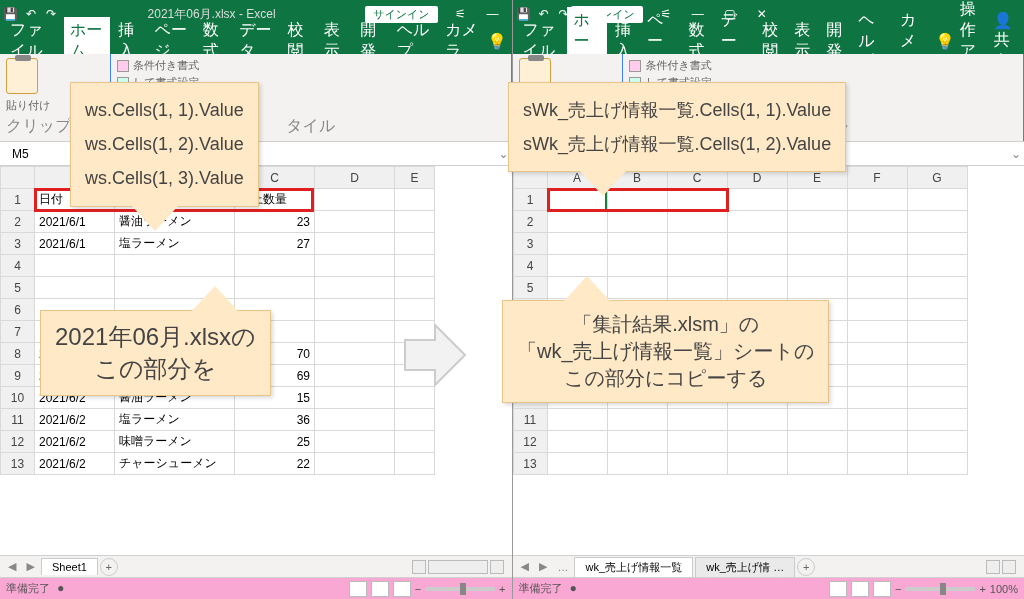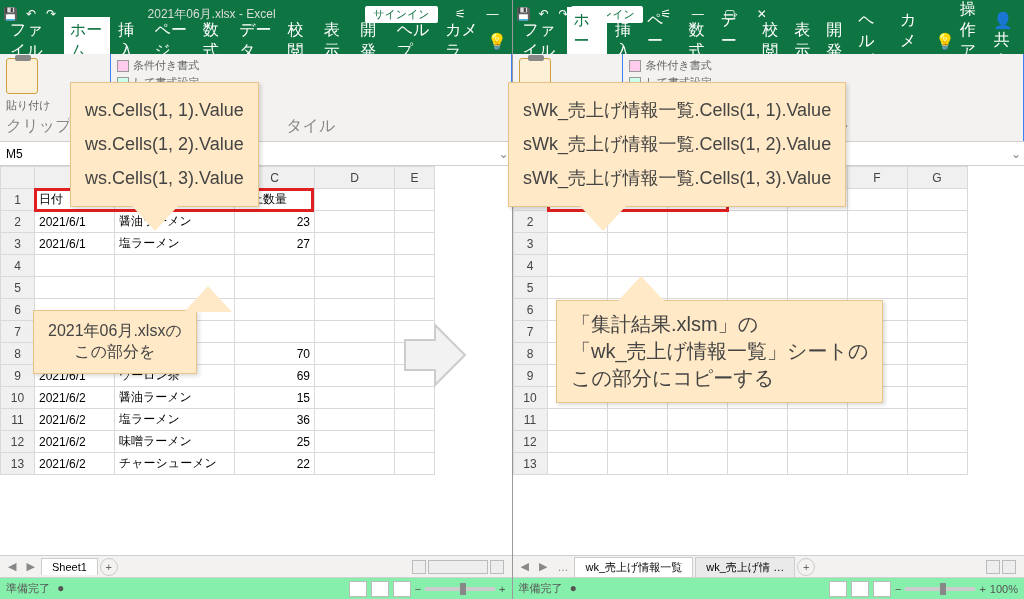--- a/index.html
+++ b/index.html
@@ -24,21 +24,21 @@
 .ribbon { background: #f3f2f1; height: 88px; border-bottom: 1px solid #d0d0d0; display: flex; font-size: 11px; }
 .rgroup { border-right: 1px solid #3b82f6; padding: 4px 6px; display: flex; flex-direction: column; justify-content: space-between; color: #666; }
 .rlabel { font-size: 16px; text-align: center; color: #888; }
 .paste-ico { width: 32px; height: 36px; background: #fdf0d6; border: 1px solid #d0a040; border-radius: 3px; position: relative; }
 .paste-ico::before { content: ""; position: absolute; top: -4px; left: 8px; width: 16px; height: 6px; background: #888; border-radius: 2px; }
 .rcol { display: flex; flex-direction: column; gap: 2px; }
 .ritem { display: flex; align-items: center; gap: 4px; }
 .swatch { width: 12px; height: 12px; border: 1px solid #999; }
 
 .namebox-row { display: flex; height: 24px; border-bottom: 1px solid #d0d0d0; align-items: center; background: #fff; font-size: 12px; }
-.namebox { width: 90px; border-right: 1px solid #d0d0d0; padding: 0 6px; height: 100%; display: flex; align-items: center; }
+.namebox { width: 90px; border-right: 1px solid #d0d0d0; padding: 0 0; height: 100%; display: flex; align-items: center; margin-left: 12px; }
 .fx { padding: 0 6px; color: #666; font-style: italic; }
 .fbar { flex: 1; padding: 0 6px; }
 .fchev { width: 16px; text-align: center; color: #888; }
 
 .grid-wrap { flex: 1; position: relative; overflow: hidden; background: #fff; }
 table.grid { border-collapse: collapse; font-size: 12px; table-layout: fixed; }
 .grid th, .grid td { border: 1px solid #d9d9d9; height: 22px; padding: 0 4px; }
 .grid th { background: #f0f0f0; color: #444; font-weight: normal; text-align: center; }
 .colhdr { width: 80px; }
 .rowhdr { width: 34px; text-align: center; background: #f0f0f0; }
@@ -58,21 +58,21 @@
 .big-arrow { position: absolute; left: 400px; top: 320px; z-index: 40; }
 
 .sheet-tabs { display: flex; align-items: center; height: 22px; background: #f3f2f1; border-top: 1px solid #d0d0d0; font-size: 11px; padding: 0 4px; gap: 2px; }
 .stab { padding: 2px 10px; border: 1px solid #ccc; border-bottom: none; background: #fff; }
 .stab.inactive { background: #eaeaea; }
 .stadd { width: 18px; height: 18px; border: 1px solid #ccc; border-radius: 50%; display: flex; align-items: center; justify-content: center; color: #666; }
 .stnav { color: #888; padding: 0 4px; }
 .hscroll { flex: 1; display: flex; justify-content: flex-end; gap: 2px; padding-right: 4px; }
 .hsbtn { width: 14px; height: 14px; border: 1px solid #bbb; background: #eee; }
 
-.statusbar { display: flex; align-items: center; height: 22px; background: #86efac; border-top: 1px solid #d0d0d0; font-size: 11px; padding: 0 6px; gap: 8px; color: #555; }
+.statusbar { display: flex; align-items: center; height: 22px; background: #f9a8d4; border-top: 1px solid #d0d0d0; font-size: 11px; padding: 0 6px; gap: 8px; color: #555; }
 .sright { margin-left: auto; display: flex; align-items: center; gap: 4px; }
 .viewbtn { width: 18px; height: 16px; border: 1px solid #bbb; background: #fff; }
 .zslider { width: 70px; height: 4px; background: #ccc; position: relative; }
 .zslider::after { content: ""; position: absolute; left: 50%; top: -4px; width: 6px; height: 12px; background: #888; }
 </style>
 </head>
 <body>
 
 <div class="split">
 
@@ -535,34 +535,33 @@
 
 </div>
 
 <div class="callout small" style="left:70px; top:82px;">
   <div>ws.Cells(1, 1).Value</div>
   <div>ws.Cells(1, 2).Value</div>
   <div>ws.Cells(1, 3).Value</div>
   <div class="arrow arrow-down" style="left:60px"></div>
 </div>
 
-<div class="callout" style="left:33px; top:310px; text-align:center; font-size:16px;">
+<div class="callout" style="left:40px; top:310px; text-align:center; font-size:24px;">
   <div>2021年06月.xlsxの</div>
   <div>この部分を</div>
   <div class="arrow arrow-up" style="left:150px"></div>
 </div>
 
 <div class="callout small" style="left:508px; top:82px;">
   <div>sWk_売上げ情報一覧.Cells(1, 1).Value</div>
   <div>sWk_売上げ情報一覧.Cells(1, 2).Value</div>
-  <div>sWk_売上げ情報一覧.Cells(1, 3).Value</div>
   <div class="arrow arrow-down" style="left:70px"></div>
 </div>
 
-<div class="callout" style="left:556px; top:300px; text-align:left; font-size:20px;">
+<div class="callout" style="left:502px; top:300px; text-align:center; font-size:20px;">
   <div>「集計結果.xlsm」の</div>
   <div>「wk_売上げ情報一覧」シートの</div>
   <div>この部分にコピーする</div>
   <div class="arrow arrow-up" style="left:60px"></div>
 </div>
 
 <svg class="big-arrow" width="70" height="70" viewBox="0 0 70 70">
   <path d="M5 20 L35 20 L35 5 L65 35 L35 65 L35 50 L5 50 Z" fill="#f2f2f2" stroke="#ccc" stroke-width="2"></path>
 </svg>
 

